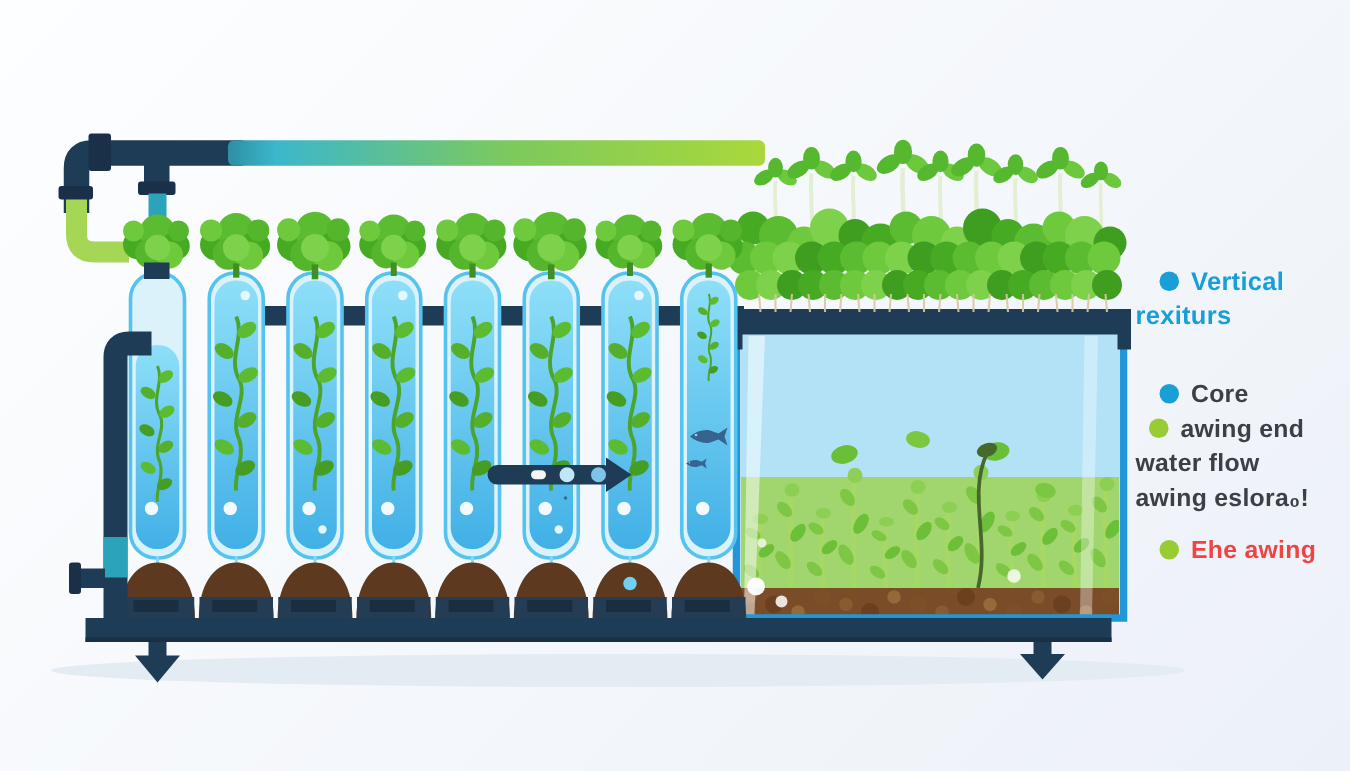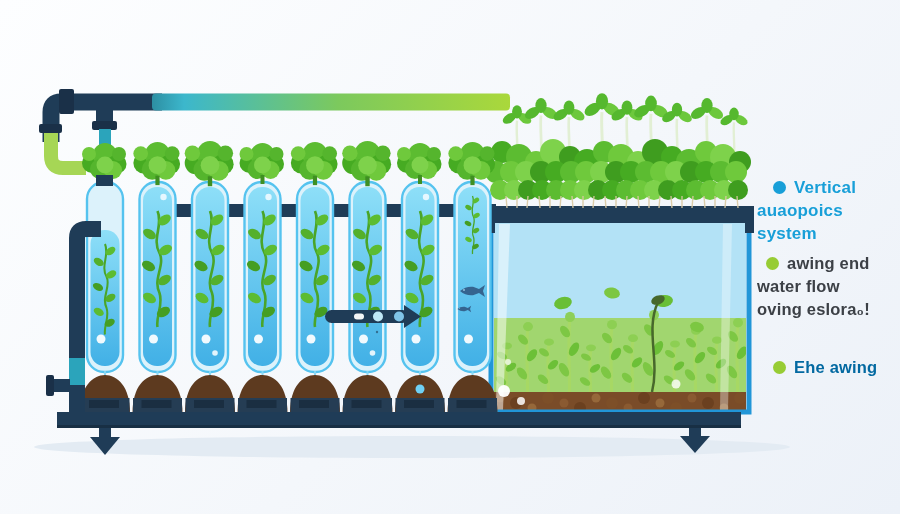--- a/index.html
+++ b/index.html
@@ -6,21 +6,21 @@
   body{
     width:900px;height:514px;overflow:hidden;
     background:linear-gradient(135deg,#fdfeff 0%,#f4f7fb 55%,#ecf1f8 100%);
     font-family:"Liberation Sans",sans-serif;
   }
   .stage{position:relative;width:900px;height:426px;}
   .stage svg{position:absolute;left:0;top:0;}
   .legend-block{position:absolute;font-weight:bold;letter-spacing:.2px;}
   .b1{left:757px;top:176px;color:#189fd8;font-size:17px;line-height:23px;width:132px;}
   .b2{left:757px;top:252px;color:#3c4046;font-size:16.5px;line-height:23px;width:140px;}
-  .b3{left:757px;top:356px;color:#0369a1;font-size:16.5px;line-height:23px;width:140px;}
+  .b3{left:757px;top:356px;color:#ef4444;font-size:16.5px;line-height:23px;width:140px;}
   .line{white-space:nowrap;}
   .indent{padding-left:16px;}
   .indent2{padding-left:9px;}
   .bullet{display:inline-block;width:13px;height:13px;border-radius:50%;margin-right:8px;vertical-align:-1px;}
   .bullet.blue{background:#189fd8;}
   .bullet.green{background:#97cc34;}
 </style>
 </head>
 <body>
 
@@ -372,27 +372,27 @@
         <use href="#bush" transform="translate(367.5,162) scale(1.1)"></use>
         <use href="#bush" transform="translate(420,162) scale(1)"></use>
         <use href="#bush" transform="translate(472.5,162) scale(1.05)"></use>
       </g>
   <rect x="96" y="175" width="17" height="11" fill="#1f3c57"></rect>
   <circle cx="420" cy="389" r="4.5" fill="#6fd0f4"></circle>
 </svg>
 
   <div class="legend-block b1">
     <div class="line indent"><span class="bullet blue"></span><span>Vertical</span></div>
-    <div class="line">auaopoics</div>
-    <div class="line">system</div>
+    <div class="line">rexiturs</div>
   </div>
 
   <div class="legend-block b2">
+    <div class="line indent"><span class="bullet blue"></span><span>Core</span></div>
     <div class="line indent2"><span class="bullet green"></span><span>awing end</span></div>
     <div class="line">water flow</div>
-    <div class="line">oving eslora₀!</div>
+    <div class="line">awing eslora₀!</div>
   </div>
 
   <div class="legend-block b3">
     <div class="line indent"><span class="bullet green"></span><span>Ehe awing</span></div>
   </div>
 
 </div>
 
 </body></html>

